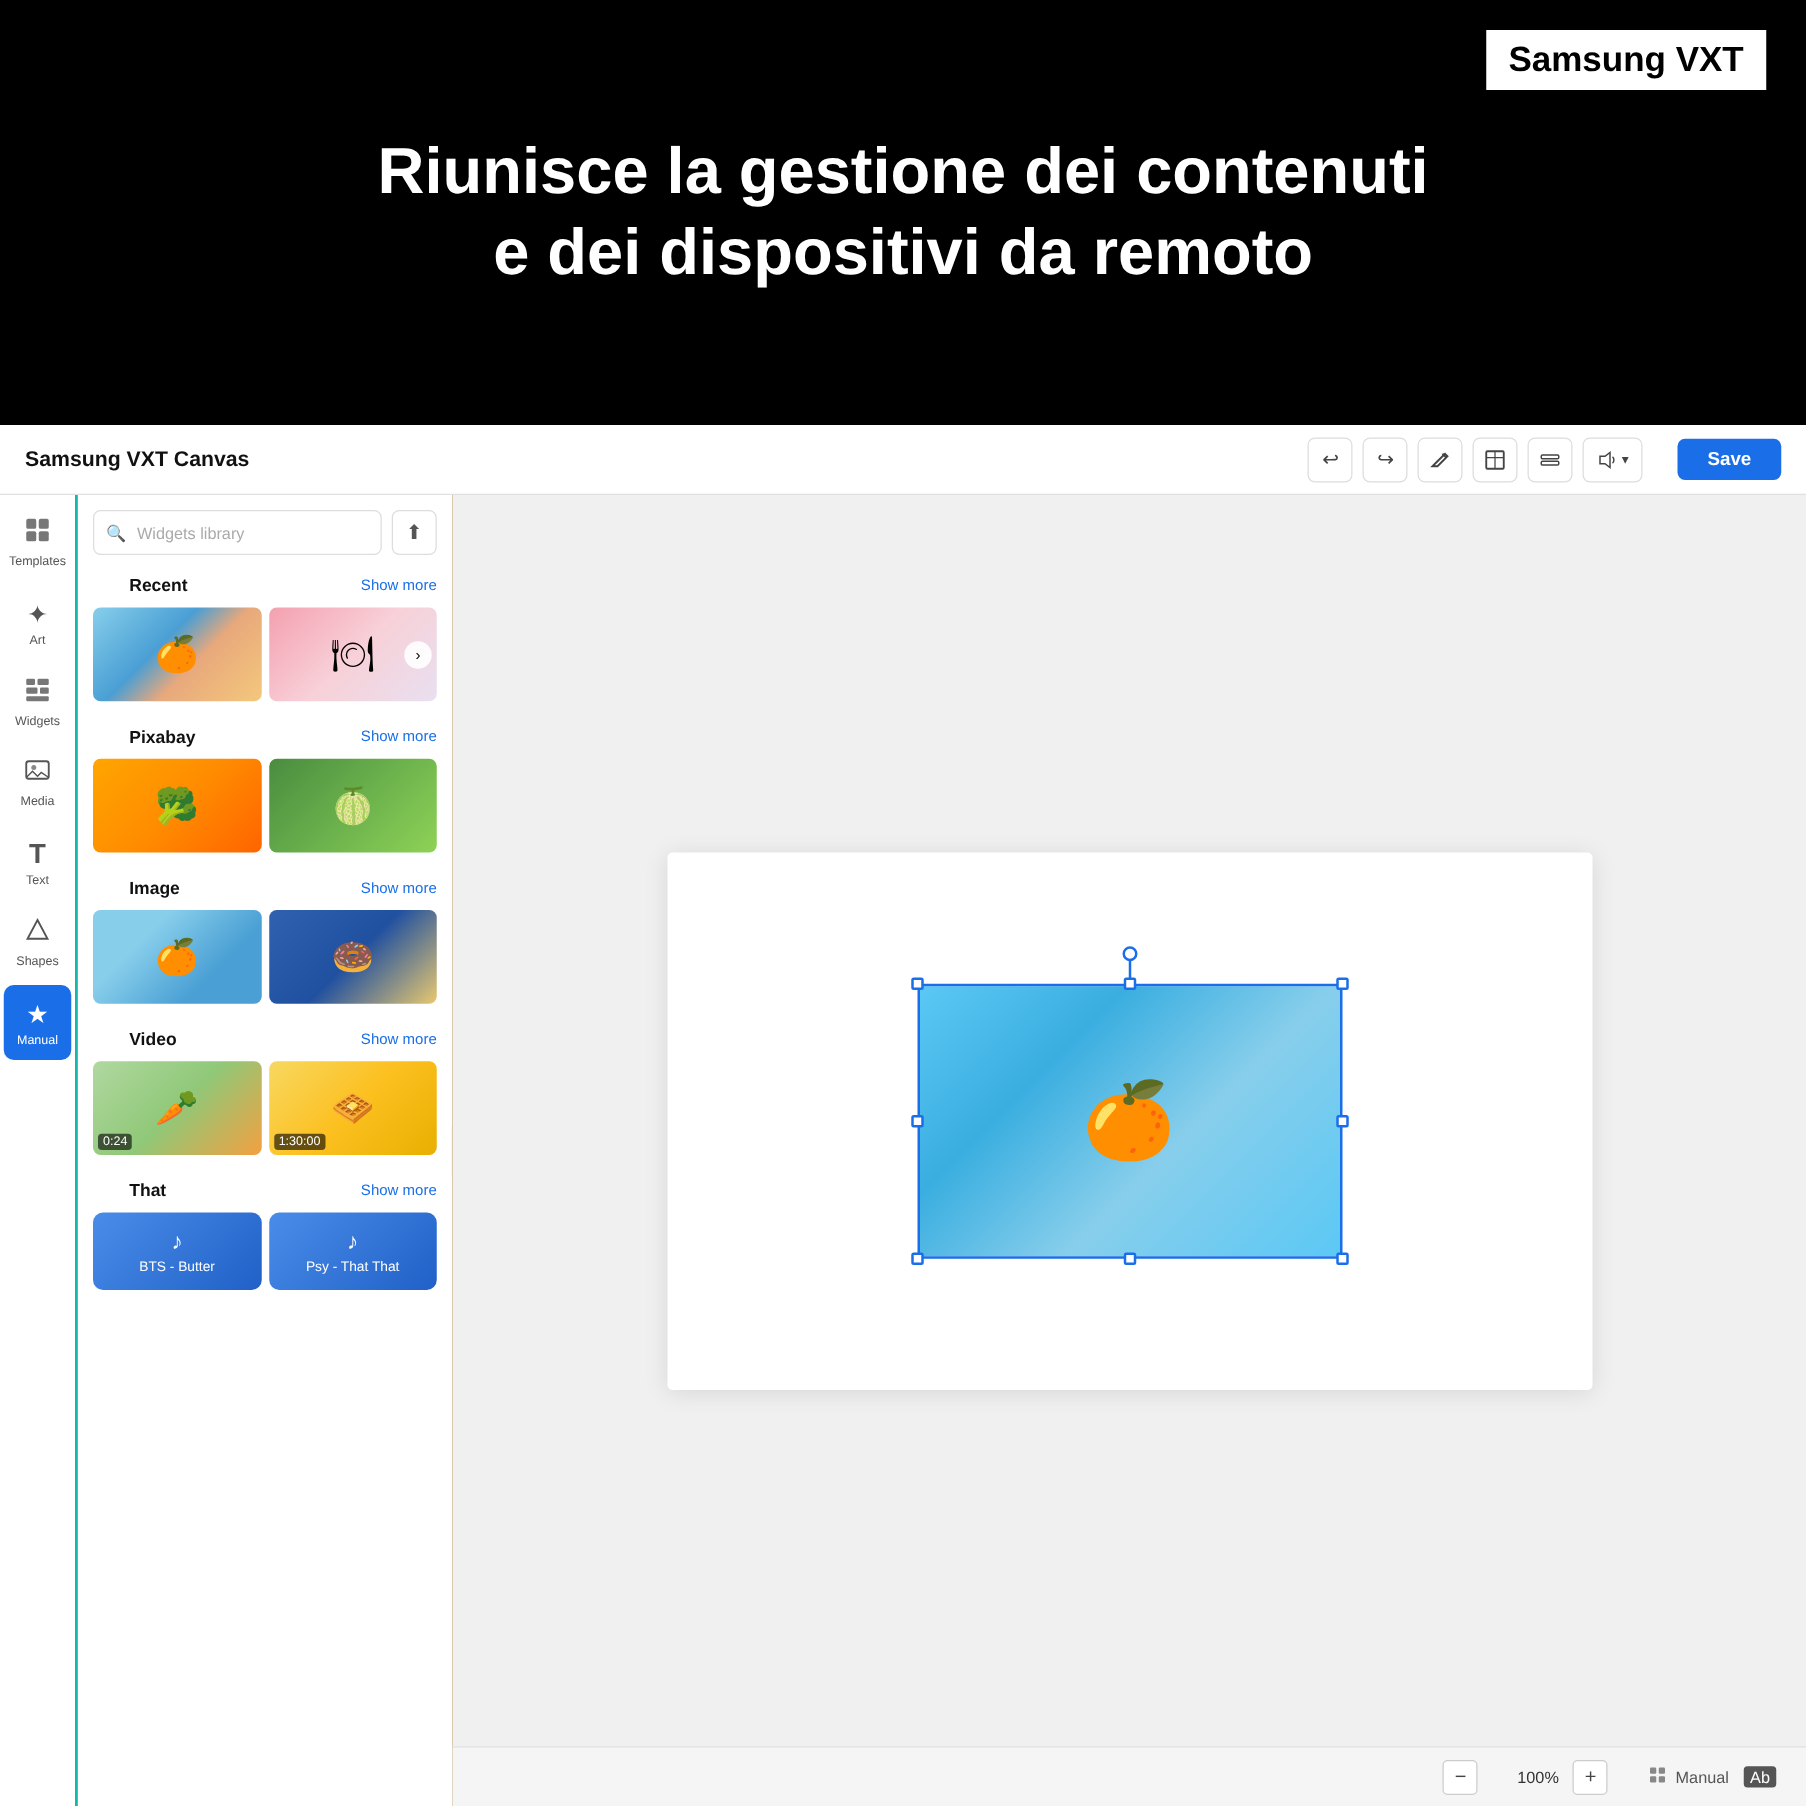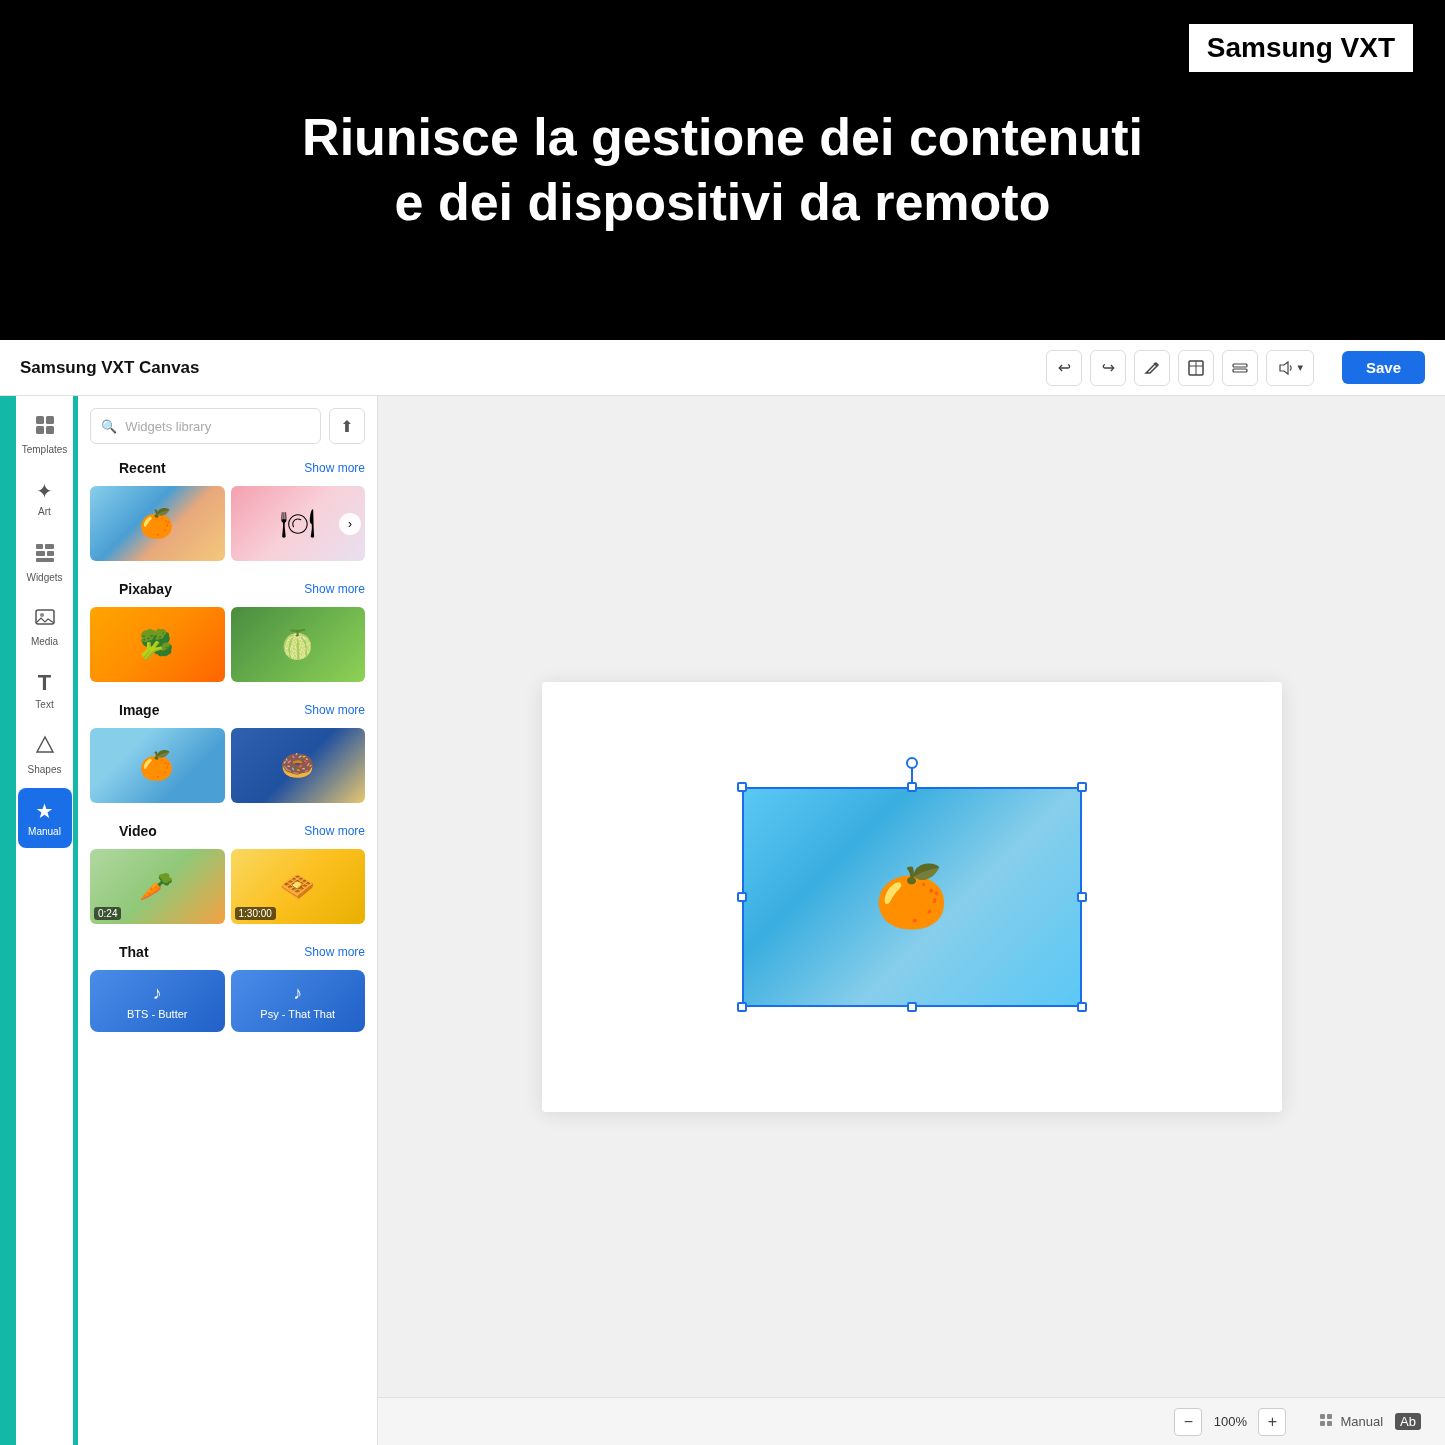--- a/index.html
+++ b/index.html
@@ -29,21 +29,21 @@
       color: #fff;
       font-size: 52px;
       font-weight: 800;
       text-align: center;
       line-height: 1.25;
       max-width: 900px;
     }
 
     
     .app-container {
-      background: #14b8a6;
+      background: #a16207;
       width: 100%;
       height: calc(1445px - 340px);
       display: flex;
       flex-direction: column;
     }
 
     
     .topbar {
       background: #fff;
       border-bottom: 1px solid #e0e0e0;
@@ -98,27 +98,26 @@
     .main-content {
       display: flex;
       flex: 1;
       overflow: hidden;
     }
 
     
     .sidebar-icons {
       width: 62px;
       background: #fff;
-      border-right: 5px solid #14b8a6;
+      border-right: 2px solid #14b8a6;
       display: flex;
       flex-direction: column;
       align-items: center;
       padding-top: 8px;
       gap: 4px;
-      margin-left: 16px;
     }
     .sidebar-icon-item {
       width: 54px;
       height: 60px;
       display: flex;
       flex-direction: column;
       align-items: center;
       justify-content: center;
       cursor: pointer;
       border-radius: 8px;
@@ -392,20 +391,21 @@
       justify-content: center;
       cursor: pointer;
       font-size: 16px;
       color: #444;
     }
     .zoom-value {
       font-size: 13px;
       color: #333;
       min-width: 40px;
       text-align: center;
+      margin-left: 20px;
     }
     .bottom-right {
       display: flex;
       align-items: center;
       gap: 12px;
       margin-left: 20px;
     }
     .bottom-control {
       display: flex;
       align-items: center;

